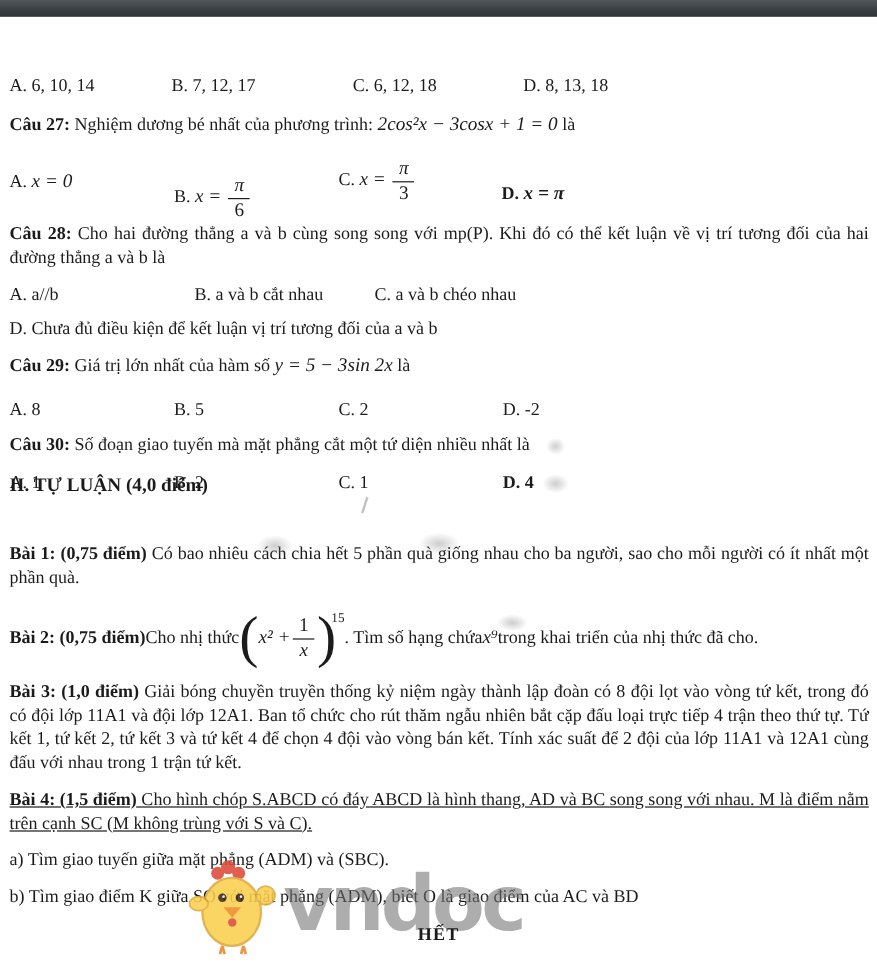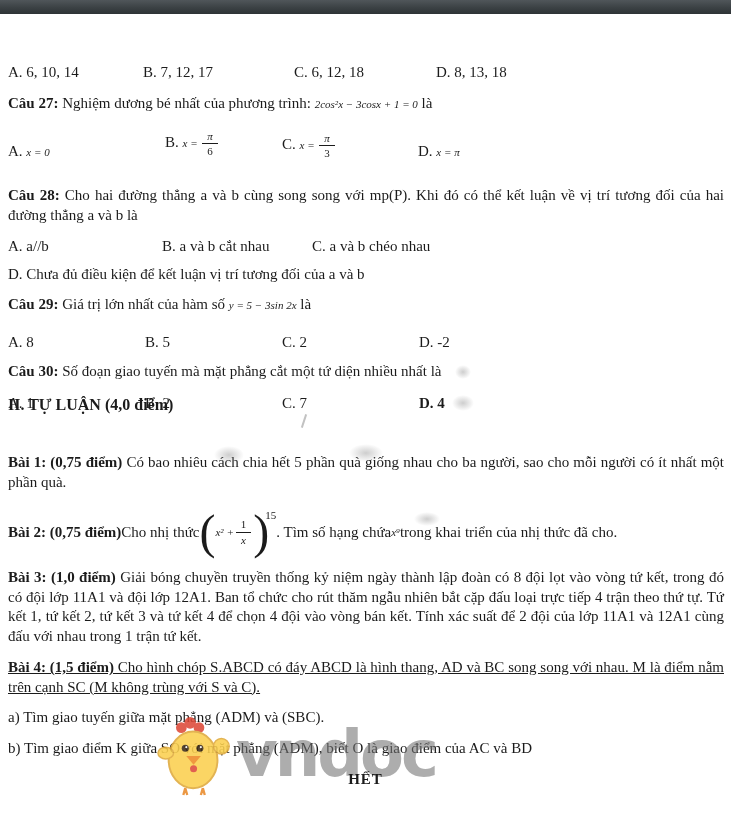--- a/index.html
+++ b/index.html
@@ -10,21 +10,21 @@
   .topbar{
     position:absolute;left:0;top:0;width:731px;height:14px;
     background:linear-gradient(180deg,#50565a 0%,#3b4144 55%,#2e3336 100%);
   }
   .para{position:absolute;left:8px;width:716px;line-height:19.5px;text-align:justify;}
   .line{position:absolute;left:8px;white-space:nowrap;}
   .optrow{position:absolute;left:0;width:665px;height:20px;}
   .opt{position:absolute;top:0;white-space:nowrap;}
   .b{font-weight:bold;}
   .m{font-style:italic;}
-  .m16{font-size:11px;}
+  .m16{font-size:16px;}
   .frac{display:inline-block;vertical-align:middle;text-align:center;line-height:1.1;margin:0 2px;}
   .frac .fn{display:block;padding:0 5px 1px 5px;border-bottom:1.4px solid #1b1b1b;}
   .frac .fd{display:block;padding-top:1px;}
   .bigp{font-size:48px;font-weight:400;line-height:.85;vertical-align:middle;font-family:"Liberation Serif",serif;}
   .exp{font-size:11px;position:relative;top:-17px;margin-left:-4px;}
   .b2row{position:absolute;left:8px;top:503px;height:58px;display:flex;align-items:center;white-space:nowrap;}
   .het{position:absolute;left:0;top:771px;width:731px;text-align:center;font-weight:bold;letter-spacing:1px;z-index:6;}
   .wm-text{
     position:absolute;left:236px;top:722px;z-index:5;
     font-family:"DejaVu Sans",sans-serif;font-weight:bold;font-size:64px;line-height:1;
@@ -50,27 +50,27 @@
   </div>
 
   <div class="line" style="top:95px;">
     <span class="b">Câu 27:</span><span> Nghiệm dương bé nhất của phương trình: </span><span class="m m16">2cos²x − 3cosx + 1 = 0</span><span> là</span>
   </div>
 
   <div class="optrow" style="top:130px;height:46px;">
     <span class="opt" style="left:8px;top:13px;">
       <span>A. </span><span class="m m16">x = 0</span>
     </span>
-    <span class="opt" style="left:145px;top:0;margin-left:20px;">
+    <span class="opt" style="left:145px;top:16px;">
       <span>B. </span><span class="m m16">x = </span><span class="frac m16"><span class="fn m">π</span><span class="fd">6</span></span>
     </span>
     <span class="opt" style="left:282px;top:2px;">
       <span>C. </span><span class="m m16">x = </span><span class="frac m16"><span class="fn m">π</span><span class="fd">3</span></span>
     </span>
-    <span class="opt" style="left:418px;top:13px;">
+    <span class="opt" style="left:418px;top:23px;font-weight:bold;">
       <span>D. </span><span class="m m16">x = π</span>
     </span>
   </div>
 
   <div class="para" style="top:186px;">
     <span class="b">Câu 28:</span><span> Cho hai đường thẳng a và b cùng song song với mp(P). Khi đó có thể kết luận về vị trí tương đối của hai đường thẳng a và b là</span>
   </div>
   <div class="optrow" style="top:238px;">
     <span class="opt" style="left:8px">A. a//b</span>
     <span class="opt" style="left:162px">B. a và b cắt nhau</span>
@@ -87,21 +87,21 @@
     <span class="opt" style="left:282px">C. 2</span>
     <span class="opt" style="left:419px">D. -2</span>
   </div>
 
   <div class="line" style="top:363px;">
     <span class="b">Câu 30:</span><span> Số đoạn giao tuyến mà mặt phẳng cắt một tứ diện nhiều nhất là</span>
   </div>
   <div class="optrow" style="top:395px;">
     <span class="opt" style="left:8px">A. 1</span>
     <span class="opt" style="left:145px">B. 2</span>
-    <span class="opt" style="left:282px">C. 7</span>
+    <span class="opt" style="left:282px">C. 1</span>
     <span class="opt b" style="left:419px">D. 4</span>
   </div>
 
   <div class="line b" style="top:396px;font-size:16px;text-align:center;">II. TỰ LUẬN (4,0 điểm)</div>
 
   <div class="para" style="top:453px;">
     <span class="b">Bài 1: (0,75 điểm)</span><span> Có bao nhiêu cách chia hết 5 phần quà giống nhau cho ba người, sao cho mỗi người có ít nhất một phần quà.</span>
   </div>
 
   <div class="b2row">

